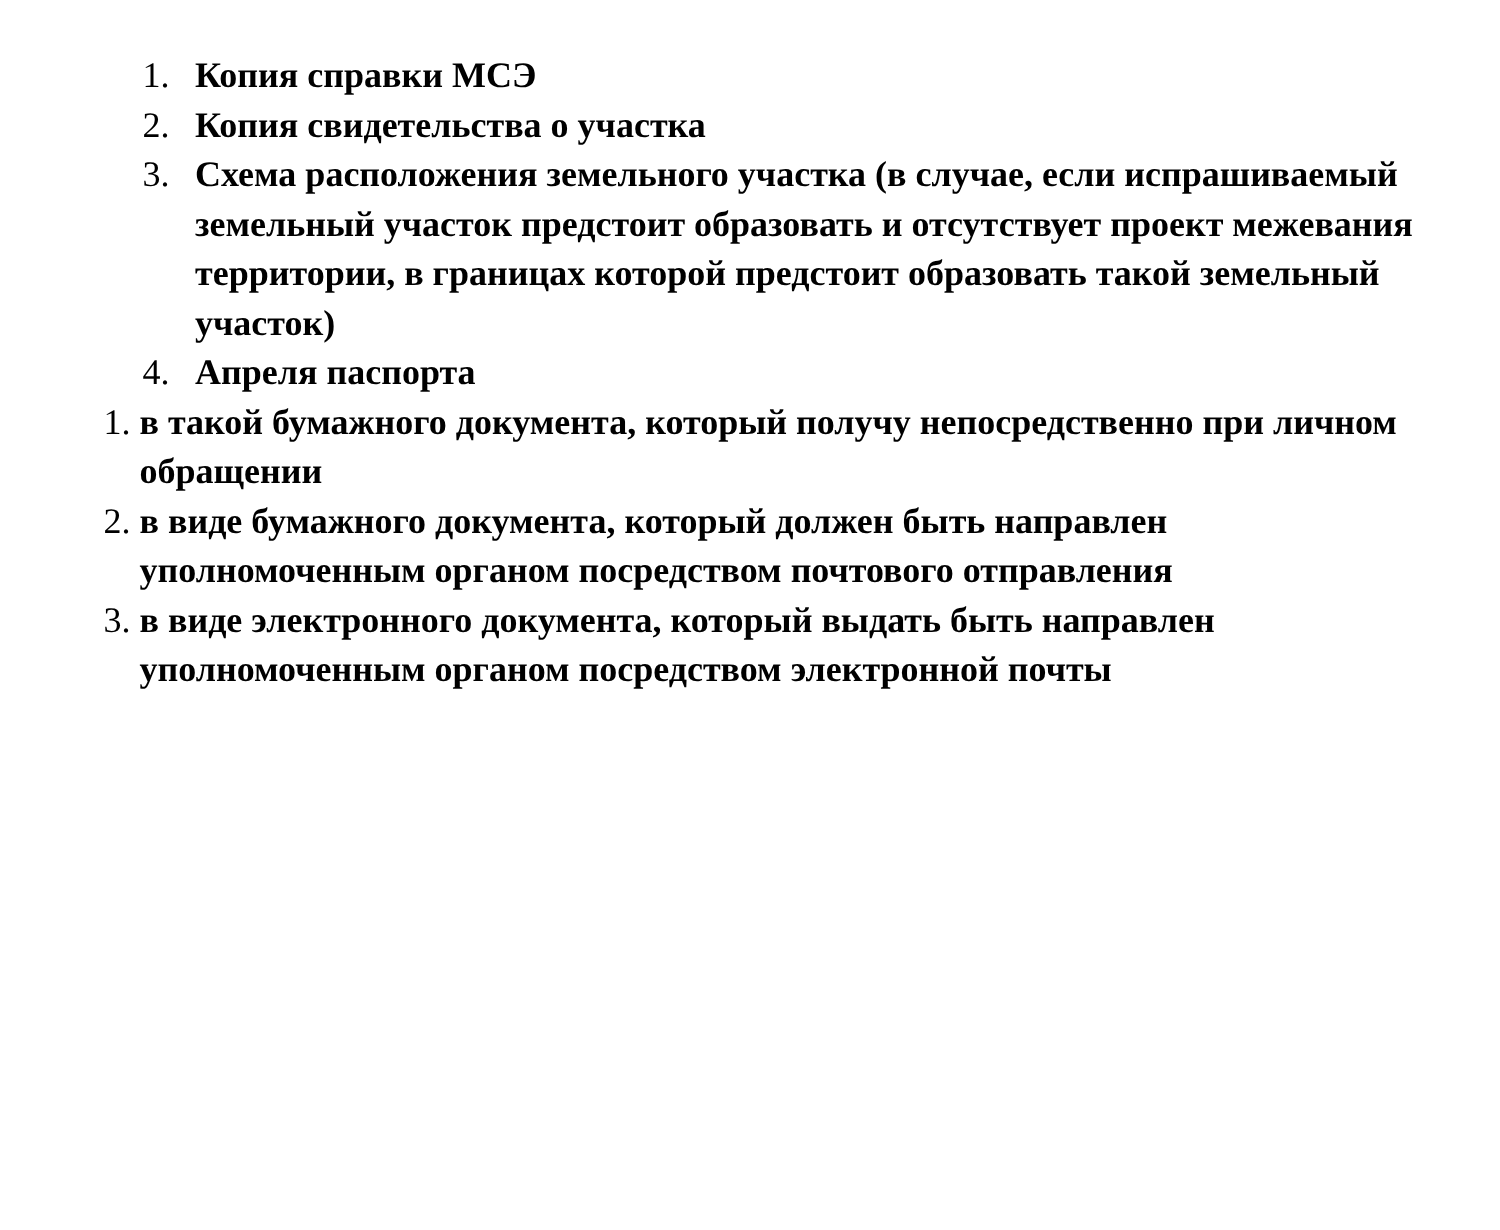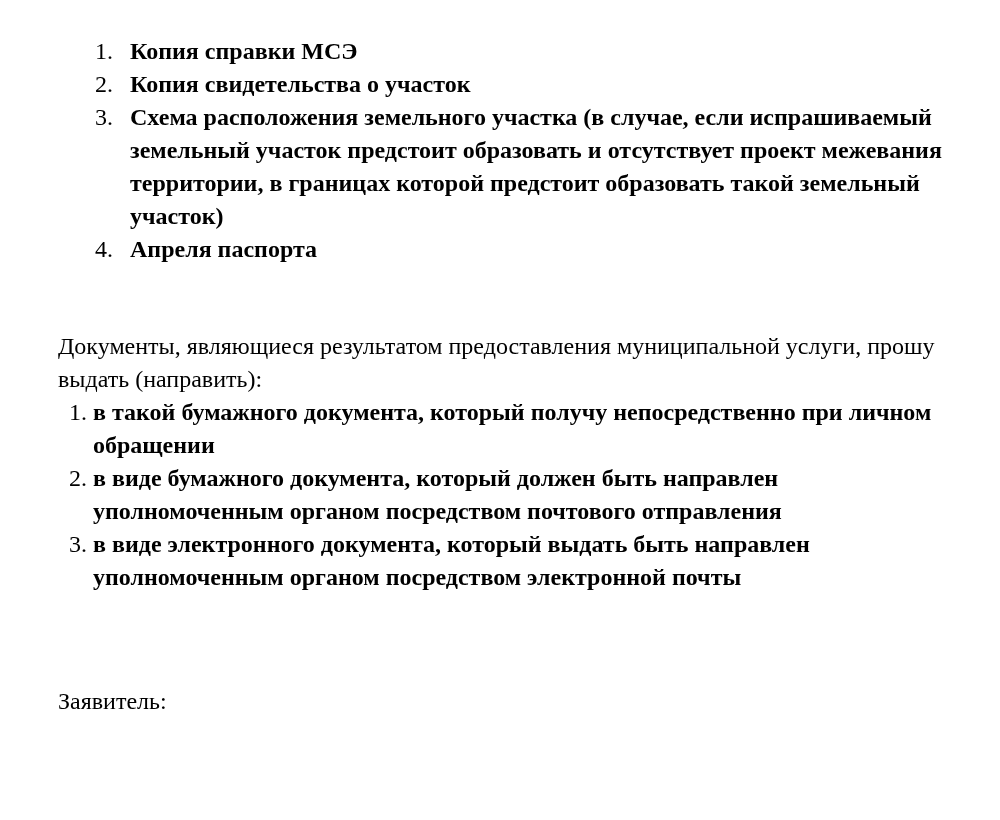--- a/index.html
+++ b/index.html
@@ -32,45 +32,43 @@
 
 <div class="page">
 
   <ol class="doc-list list-attachments">
     <li>
       <span class="num">1.</span>
       <span class="txt">Копия справки МСЭ</span>
     </li>
     <li>
       <span class="num">2.</span>
-      <span class="txt">Копия свидетельства о участок</span>
+      <span class="txt">Копия свидетельства о участка</span>
     </li>
     <li>
       <span class="num">3.</span>
       <span class="txt">Схема расположения земельного участка (в случае, если испрашиваемый земельный участок предстоит образовать и отсутствует проект межевания территории, в границах которой предстоит образовать такой земельный участок)</span>
     </li>
     <li>
       <span class="num">4.</span>
       <span class="txt">Апреля паспорта</span>
     </li>
   </ol>
 
-  <p class="intro">Документы, являющиеся результатом предоставления муниципальной услуги, прошу выдать (направить):</p>
 
   <ol class="doc-list list-delivery">
     <li>
       <span class="num">1.</span>
       <span class="txt">в такой бумажного документа, который получу непосредственно при личном обращении</span>
     </li>
     <li>
       <span class="num">2.</span>
       <span class="txt">в виде бумажного документа, который должен быть направлен уполномоченным органом посредством почтового отправления</span>
     </li>
     <li>
       <span class="num">3.</span>
       <span class="txt">в виде электронного документа, который выдать быть направлен уполномоченным органом посредством электронной почты</span>
     </li>
   </ol>
 
-  <div class="sig-label">Заявитель:</div>
 
 
 </div>
 
 </body></html>

